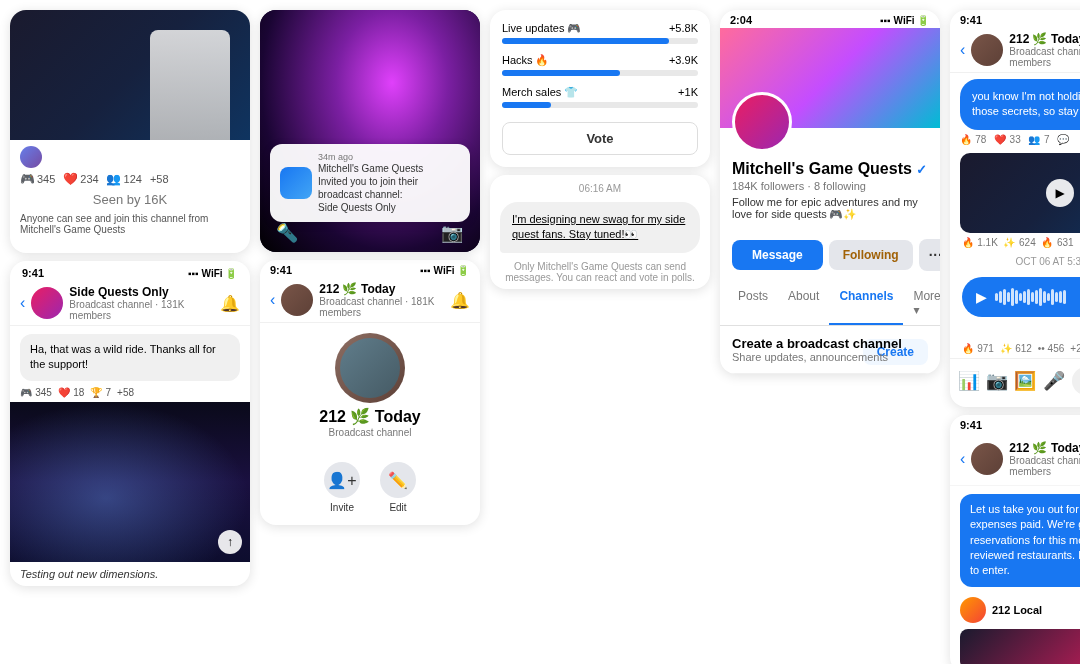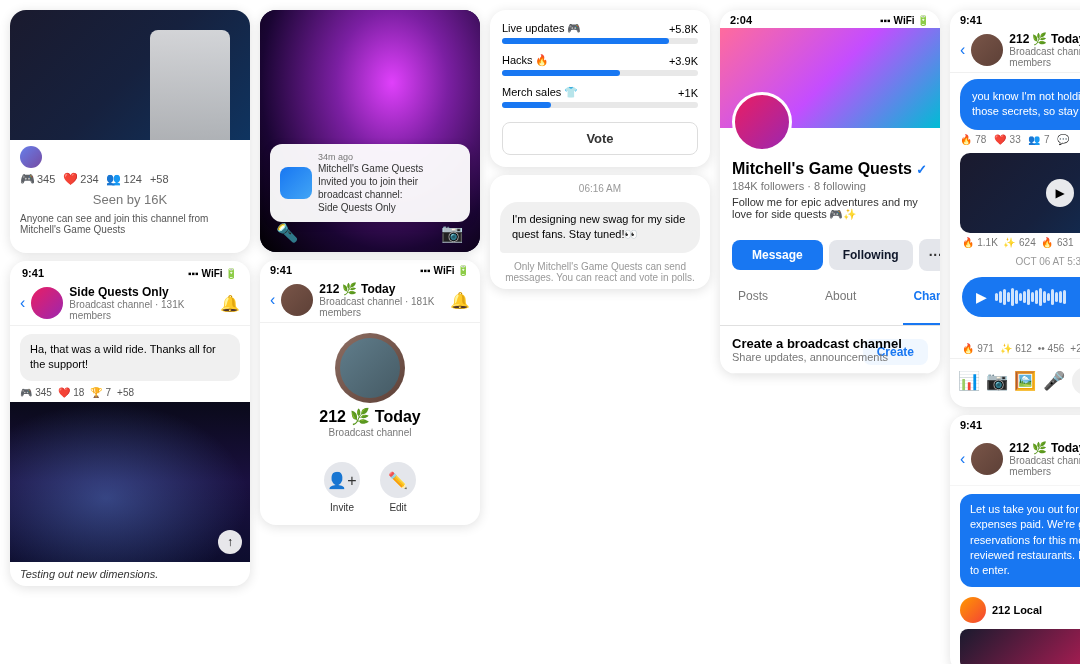--- a/index.html
+++ b/index.html
@@ -187,21 +187,21 @@
     
     .col3 { display: flex; flex-direction: column; gap: 8px; }
     .poll-card {
       background: #fff;
       border-radius: 16px;
       box-shadow: 0 2px 12px rgba(0,0,0,0.12);
       overflow: hidden;
       padding: 12px;
     }
     .poll-item { margin-bottom: 10px; }
-    .poll-label { display: flex; justify-content: space-between; font-size: 11px; margin-bottom: 3px; align-items: flex-end; }
+    .poll-label { display: flex; justify-content: space-between; font-size: 11px; margin-bottom: 3px; }
     .poll-bar-bg { background: #e8e8e8; border-radius: 4px; height: 6px; }
     .poll-bar-fill { height: 6px; border-radius: 4px; background: #1877f2; }
     .vote-btn {
       width: 100%;
       border: 1.5px solid #ddd;
       background: #fff;
       border-radius: 8px;
       padding: 8px;
       font-size: 13px;
       font-weight: 600;
@@ -232,20 +232,21 @@
       line-height: 1.4;
     }
     .grey-bubble {
       background: #f0f0f0;
       color: #000;
       border-radius: 18px 18px 18px 4px;
       padding: 10px 12px;
       margin: 4px 10px;
       font-size: 11px;
       line-height: 1.4;
+      text-decoration: underline;
     }
     .only-text {
       text-align: center;
       font-size: 10px;
       color: #999;
       padding: 4px 10px 6px;
     }
 
     
     .col4 { display: flex; flex-direction: column; gap: 0; }
@@ -286,21 +287,21 @@
       border: none;
       border-radius: 8px;
       padding: 8px 20px;
       font-size: 12px;
       font-weight: 600;
       cursor: pointer;
       flex: 1;
     }
     .following-btn {
       background: #e4e6eb;
-      color: #0f172a;
+      color: #a16207;
       border: none;
       border-radius: 8px;
       padding: 8px 14px;
       font-size: 12px;
       font-weight: 600;
       cursor: pointer;
       flex: 1;
     }
     .more-btn {
       background: #e4e6eb;
@@ -309,21 +310,20 @@
       border-radius: 8px;
       padding: 8px 10px;
       font-size: 14px;
       font-weight: 700;
       cursor: pointer;
     }
     .tabs-row {
       display: flex;
       border-bottom: 1px solid #e0e0e0;
       padding: 0 8px;
-      gap: 37px;
     }
     .tab-item {
       padding: 8px 10px;
       font-size: 12px;
       color: #777;
       cursor: pointer;
       position: relative;
     }
     .tab-item.active {
       color: #1877f2;

